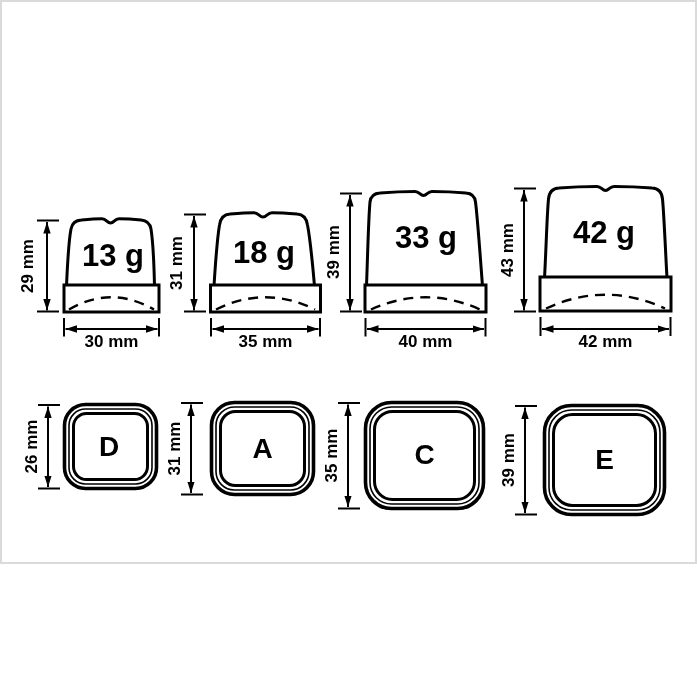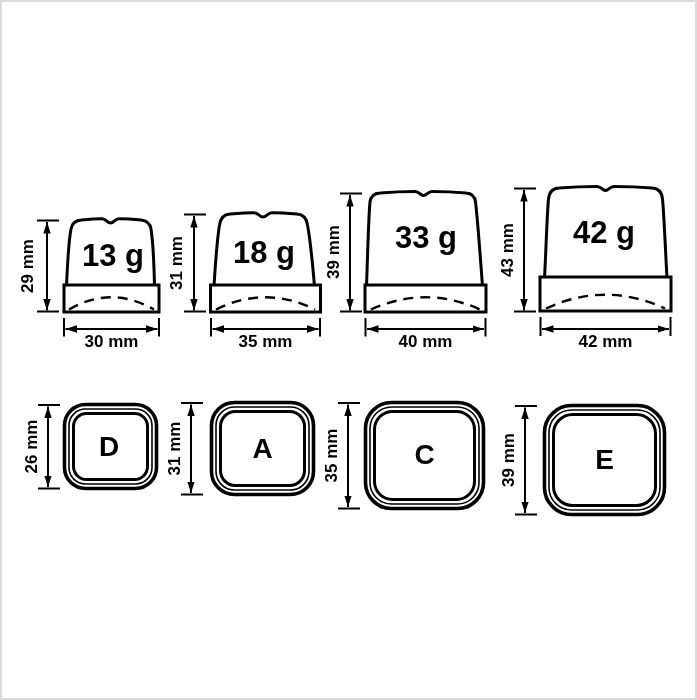--- a/index.html
+++ b/index.html
@@ -1,17 +1,17 @@
 <!DOCTYPE html>
 <html><head>
 <meta charset="utf-8">
 <style>
   html,body{margin:0;padding:0;background:#ffffff;}
   .frame{
-    position:relative;width:697px;height:700px;background:#ffffff;
+    position:relative;width:697px;height:564px;background:#ffffff;
     box-sizing:border-box;border:2px solid #dadada;overflow:hidden;
   }
   svg{position:absolute;left:0;top:0;}
   .outline{fill:#ffffff;stroke:#000000;stroke-width:3;stroke-linejoin:round;}
   .base{fill:#ffffff;stroke:#000000;stroke-width:3;stroke-linejoin:miter;}
   .melt{fill:none;stroke:#000000;stroke-width:2.4;stroke-dasharray:10 7;}
   .dim{stroke:#000000;stroke-width:2;fill:none;}
   .tick{stroke:#000000;stroke-width:2;}
   .ring-outer{fill:#ffffff;stroke:#000000;stroke-width:3.6;}
   .ring-mid{fill:none;stroke:#000000;stroke-width:1.6;}

